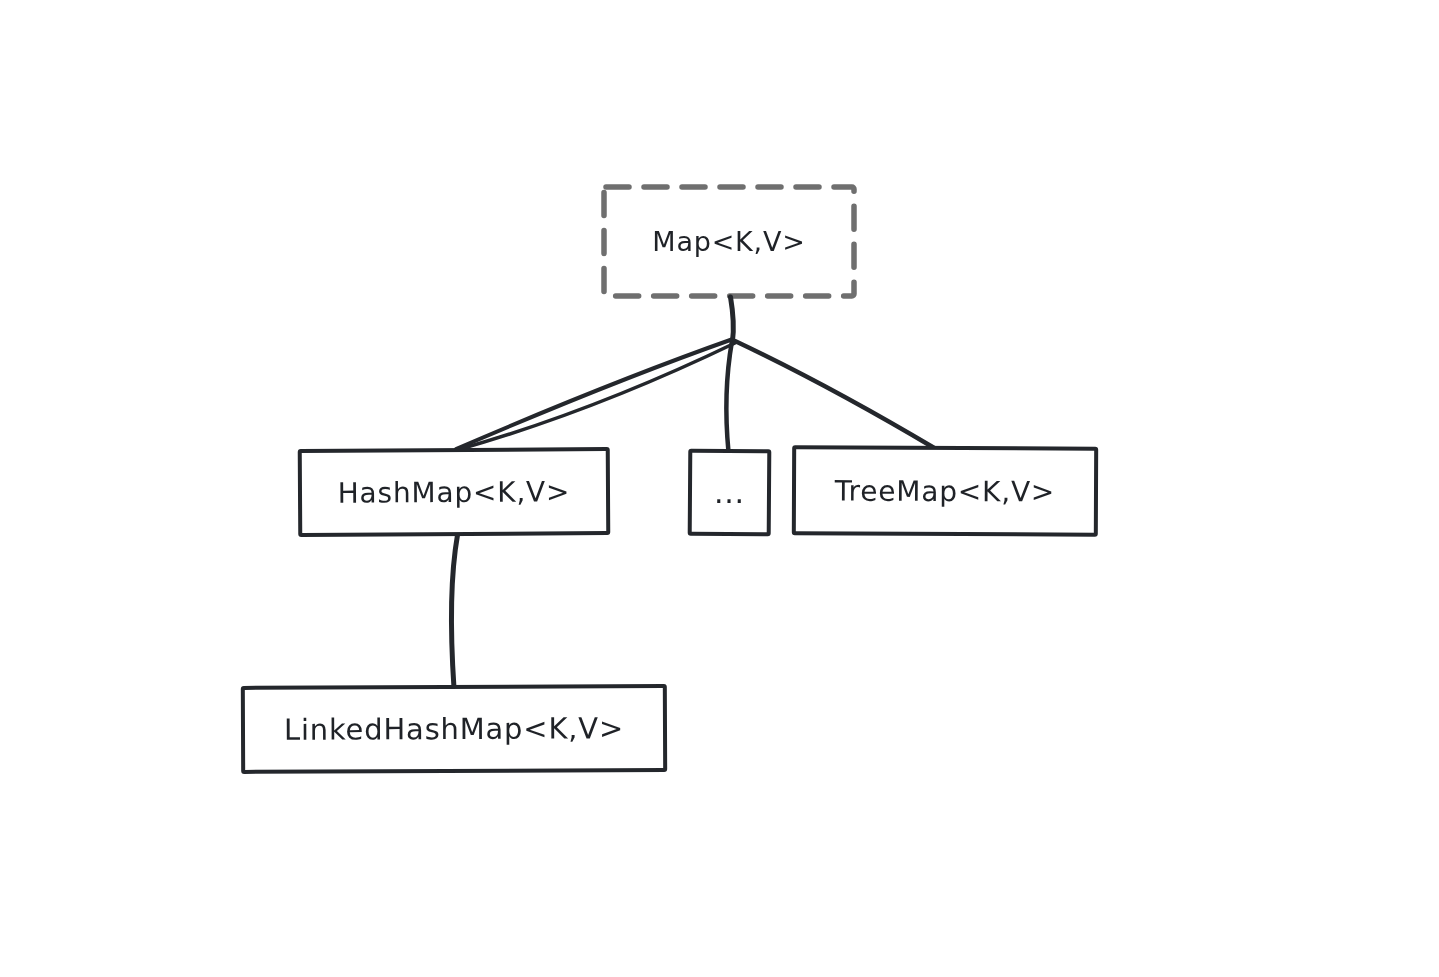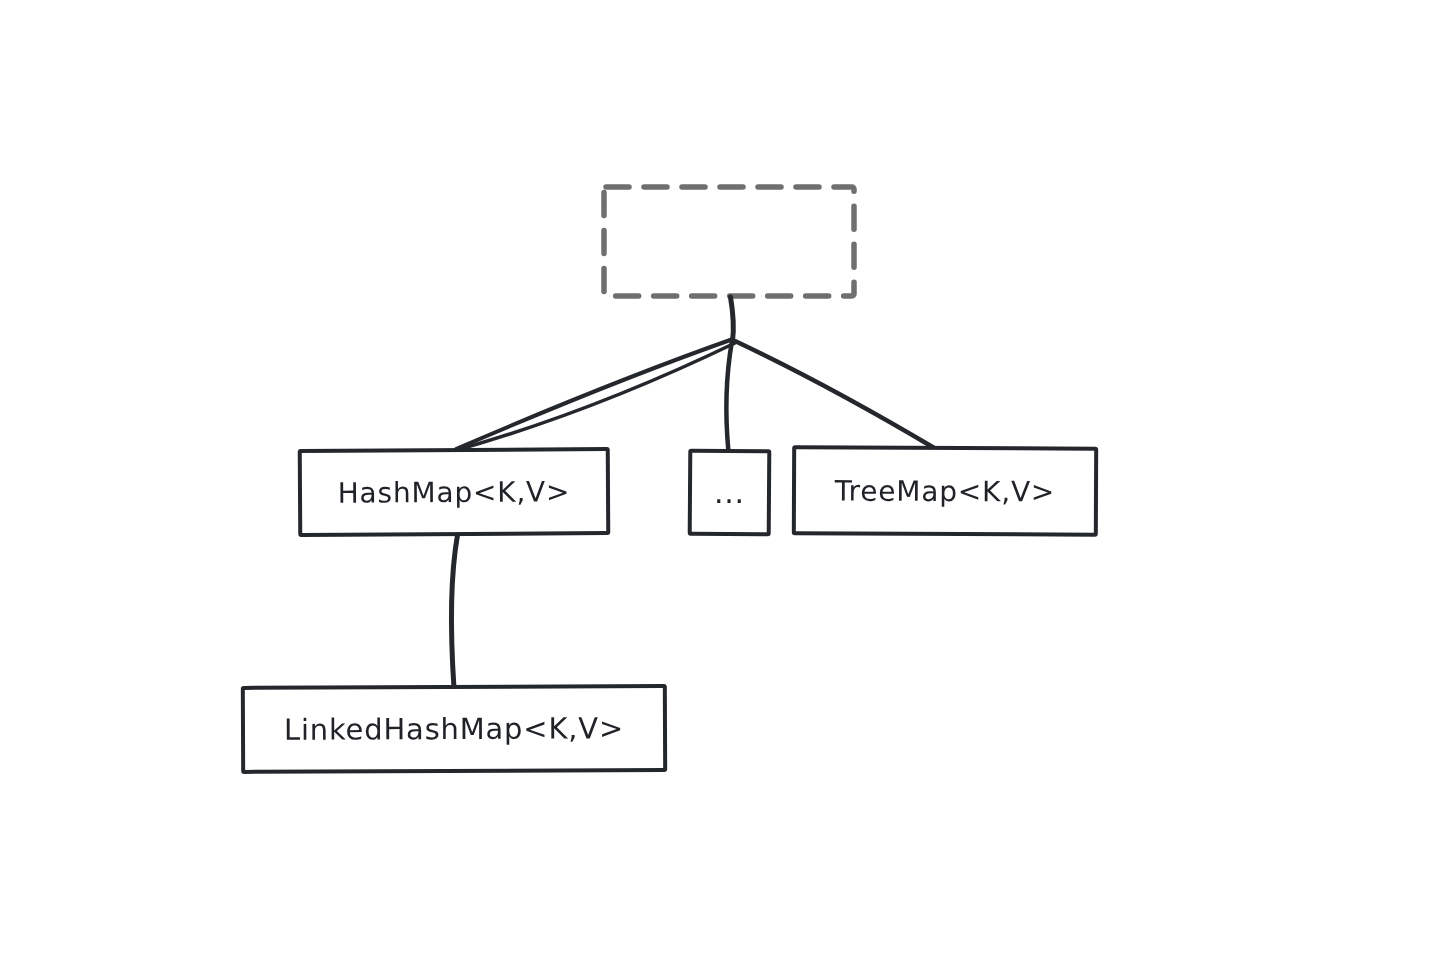--- a/index.html
+++ b/index.html
@@ -81,20 +81,23 @@
     <path d="M 733 339 C 648 369 549 409 456 449" stroke-width="4"></path>
     <path d="M 735 343 C 650 384 556 422 457 450" stroke-width="3.5"></path>
 
     <path d="M 732 341 C 726 375 725 415 728.5 452" stroke-width="4.5"></path>
 
     <path d="M 735 341 C 805 374 872 411 936 449" stroke-width="4.5"></path>
 
     <path d="M 457.5 535 C 450 578 450.5 636 454 688" stroke-width="5"></path>
   </svg>
 
+  <div class="node node-map">
+    <span>Map&lt;K,V&gt;</span>
+  </div>
 
   <div class="node node-hashmap">
     <span>HashMap&lt;K,V&gt;</span>
   </div>
 
   <div class="node node-ellipsis">
     <span>...</span>
   </div>
 
   <div class="node node-treemap">

